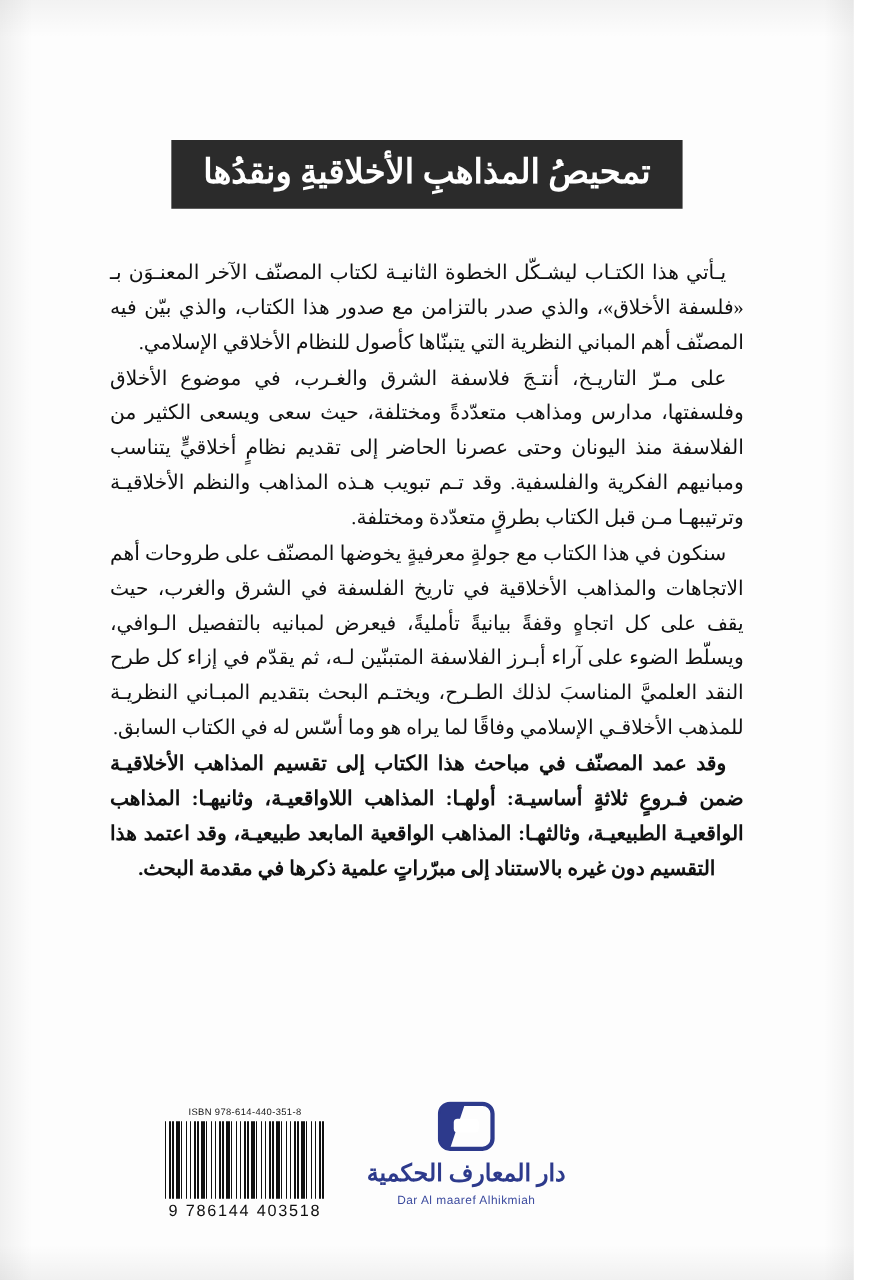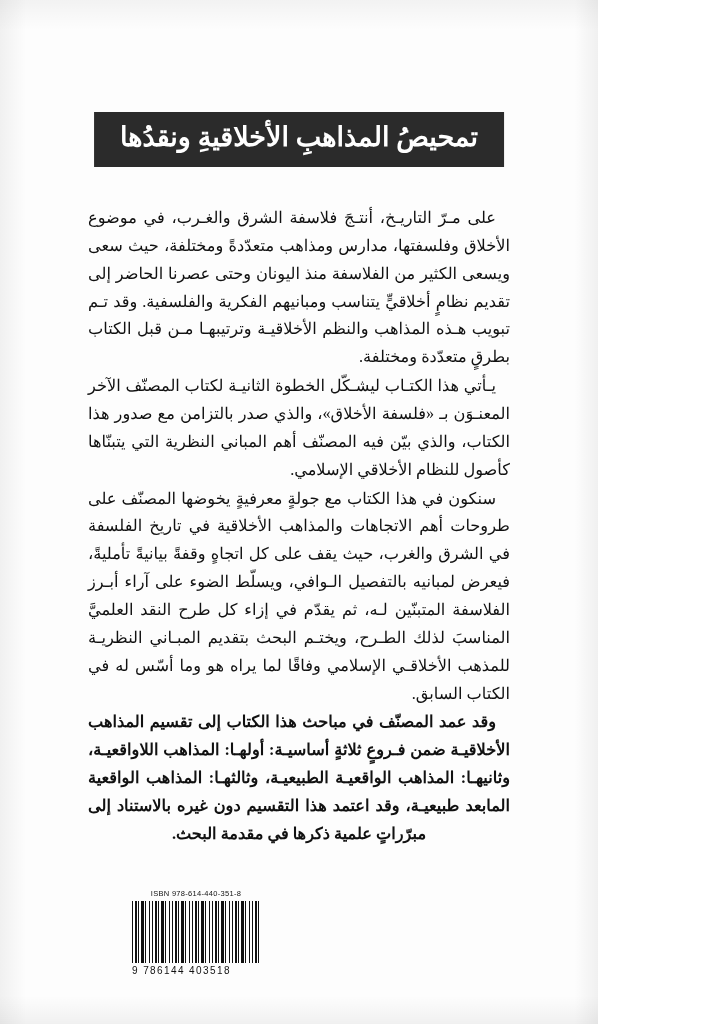--- a/index.html
+++ b/index.html
@@ -12,21 +12,21 @@
     height: 1024px;
     position: relative;
     font-family: "Liberation Serif", "DejaVu Serif", serif;
     overflow: hidden;
   }
 
   
   .cover {
     position: absolute;
     left: 0; top: 0;
-    width: 598px;
+    width: 683px;
     height: 1024px;
     background: #fdfdfd;
     box-sizing: border-box;
   }
   
   .cover::before {
     content: "";
     position: absolute;
     inset: 0;
     background:
@@ -127,25 +127,25 @@
       #111 9px, #111 12px,
       #fff 12px, #fff 13px,
       #111 13px, #111 14px,
       #fff 14px, #fff 17px,
       #111 17px, #111 18px,
       #fff 18px, #fff 20px
     );
   }
   .barcode-digits {
     font-family: "Liberation Sans", sans-serif;
-    font-size: 10px;
+    font-size: 13px;
     letter-spacing: 1.4px;
     color: #111;
     margin-top: 2px;
-    text-align: left;
+    text-align: center;
   }
 
   
   .publisher {
     position: absolute;
     right: 180px;
     bottom: 58px;
     width: 260px;
     text-align: center;
     direction: rtl;
@@ -179,32 +179,43 @@
 
 <div class="cover">
 
   <div class="content">
 
     <div class="title-plate">
       <div class="title-text">تمحيصُ المذاهبِ الأخلاقيةِ ونقدُها</div>
     </div>
 
     <div class="body-copy">
+      <p>يـأتي هذا الكتـاب ليشـكّل الخطوة الثانيـة لكتاب المصنّف الآخر المعنـوَن بـ «فلسفة الأخلاق»، والذي صدر بالتزامن مع صدور هذا الكتاب، والذي بيّن فيه المصنّف أهم المباني النظرية التي يتبنّاها كأصول للنظام الأخلاقي الإسلامي.</p>
       <p>على مـرّ التاريـخ، أنتـجَ فلاسفة الشرق والغـرب، في موضوع الأخلاق وفلسفتها، مدارس ومذاهب متعدّدةً ومختلفة، حيث سعى ويسعى الكثير من الفلاسفة منذ اليونان وحتى عصرنا الحاضر إلى تقديم نظامٍ أخلاقيٍّ يتناسب ومبانيهم الفكرية والفلسفية. وقد تـم تبويب هـذه المذاهب والنظم الأخلاقيـة وترتيبهـا مـن قبل الكتاب بطرقٍ متعدّدة ومختلفة.</p>
-      <p>يـأتي هذا الكتـاب ليشـكّل الخطوة الثانيـة لكتاب المصنّف الآخر المعنـوَن بـ «فلسفة الأخلاق»، والذي صدر بالتزامن مع صدور هذا الكتاب، والذي بيّن فيه المصنّف أهم المباني النظرية التي يتبنّاها كأصول للنظام الأخلاقي الإسلامي.</p>
       <p>سنكون في هذا الكتاب مع جولةٍ معرفيةٍ يخوضها المصنّف على طروحات أهم الاتجاهات والمذاهب الأخلاقية في تاريخ الفلسفة في الشرق والغرب، حيث يقف على كل اتجاهٍ وقفةً بيانيةً تأمليةً، فيعرض لمبانيه بالتفصيل الـوافي، ويسلّط الضوء على آراء أبـرز الفلاسفة المتبنّين لـه، ثم يقدّم في إزاء كل طرح النقد العلميَّ المناسبَ لذلك الطـرح، ويختـم البحث بتقديم المبـاني النظريـة للمذهب الأخلاقـي الإسلامي وفاقًا لما يراه هو وما أسّس له في الكتاب السابق.</p>
       <p class="last-center">وقد عمد المصنّف في مباحث هذا الكتاب إلى تقسيم المذاهب الأخلاقيـة ضمن فـروعٍ ثلاثةٍ أساسيـة: أولهـا: المذاهب اللاواقعيـة، وثانيهـا: المذاهب الواقعيـة الطبيعيـة، وثالثهـا: المذاهب الواقعية المابعد طبيعيـة، وقد اعتمد هذا التقسيم دون غيره بالاستناد إلى مبرّراتٍ علمية ذكرها في مقدمة البحث.</p>
     </div>
 
   </div>
 
   <div class="bottom">
 
     <div class="barcode-block">
       <div class="isbn-text">ISBN 978-614-440-351-8</div>
       <div class="barcode"></div>
       <div class="barcode-digits">9 786144 403518</div>
     </div>
 
+    <div class="publisher">
+      <div class="pub-mark">
+        <svg width="46" height="40" viewBox="0 0 46 40" xmlns="http://www.w3.org/2000/svg">
+          <path d="M10 2 H36 A8 8 0 0 1 44 10 V30 A8 8 0 0 1 36 38 H10 A8 8 0 0 1 2 30 V10 A8 8 0 0 1 10 2 Z" fill="none" stroke="#2d3a8c" stroke-width="3.4"></path>
+          <path d="M2 30 V10 A8 8 0 0 1 10 2 H22 L10 38 H10 A8 8 0 0 1 2 30 Z" fill="#2d3a8c"></path>
+          <rect x="13" y="14" width="20" height="11" rx="3" fill="#ffffff"></rect>
+        </svg>
+      </div>
+      <div class="pub-name-ar">دار المعارف الحكمية</div>
+      <div class="pub-name-en">Dar Al maaref Alhikmiah</div>
+    </div>
 
   </div>
 
 </div>
 
 </body></html>

